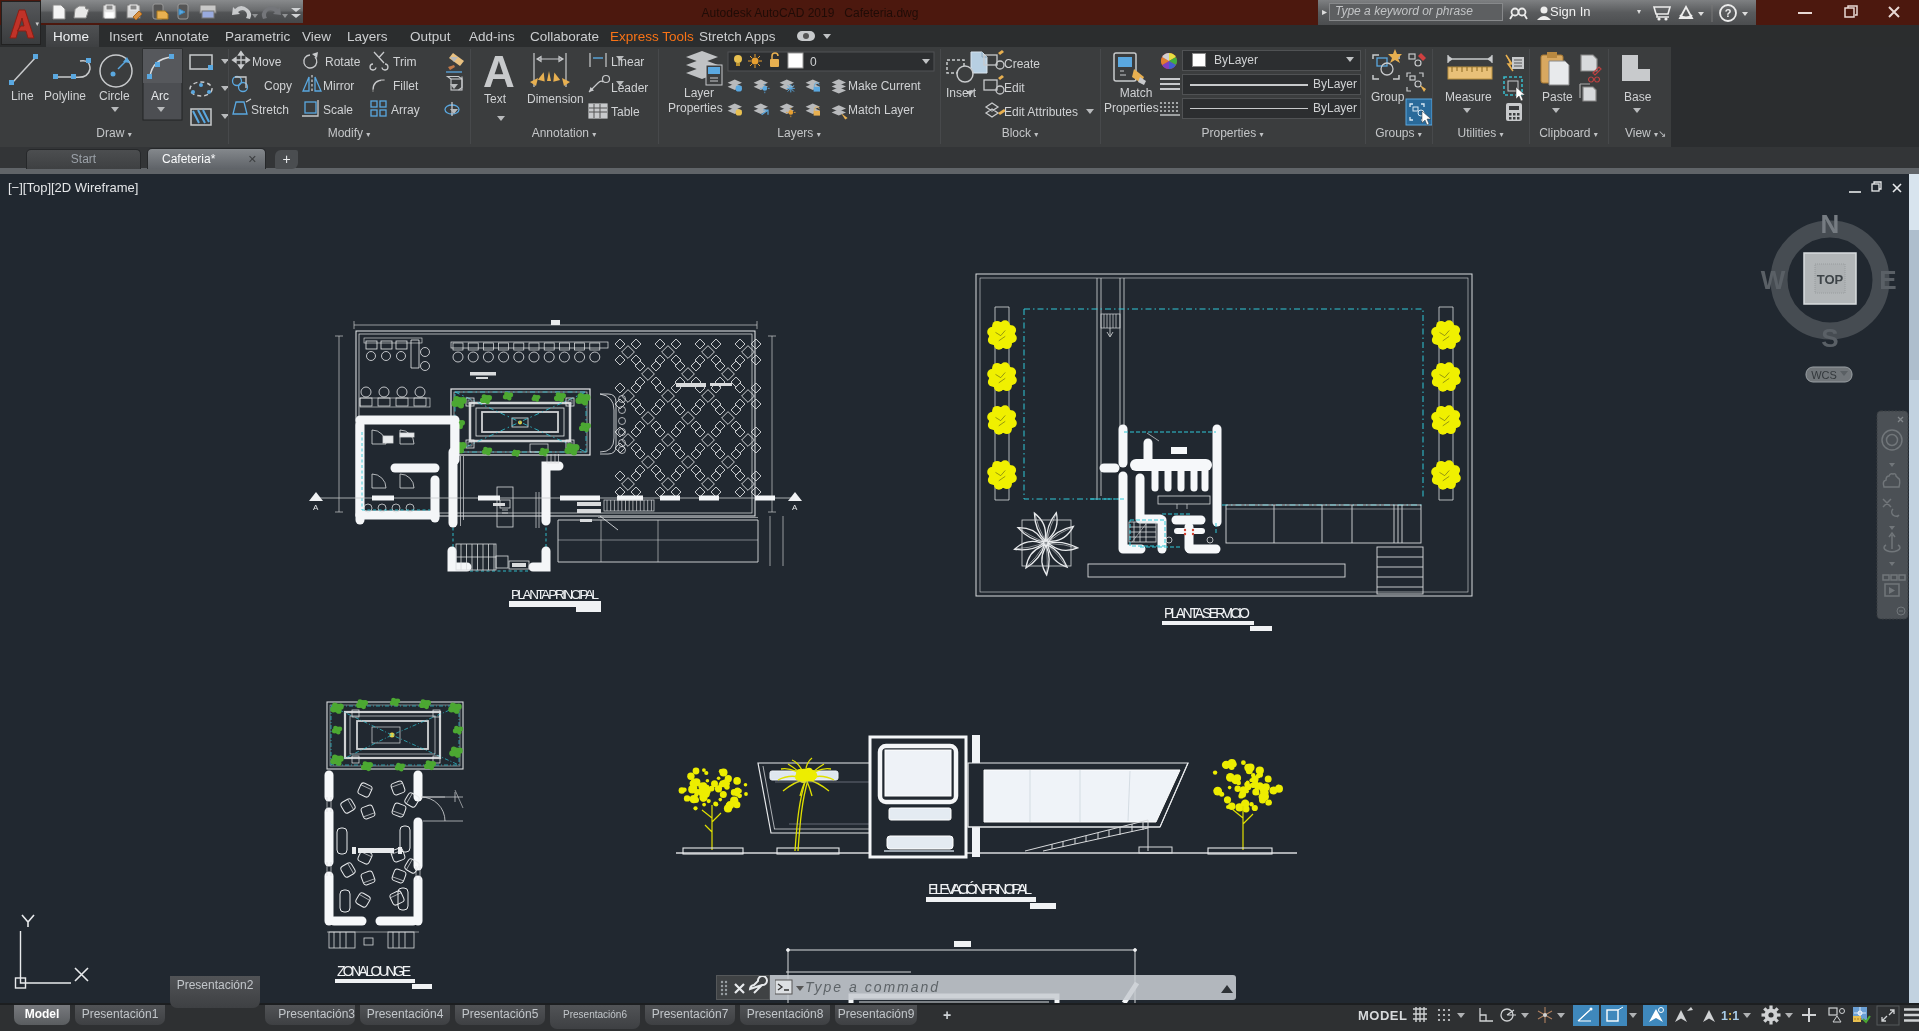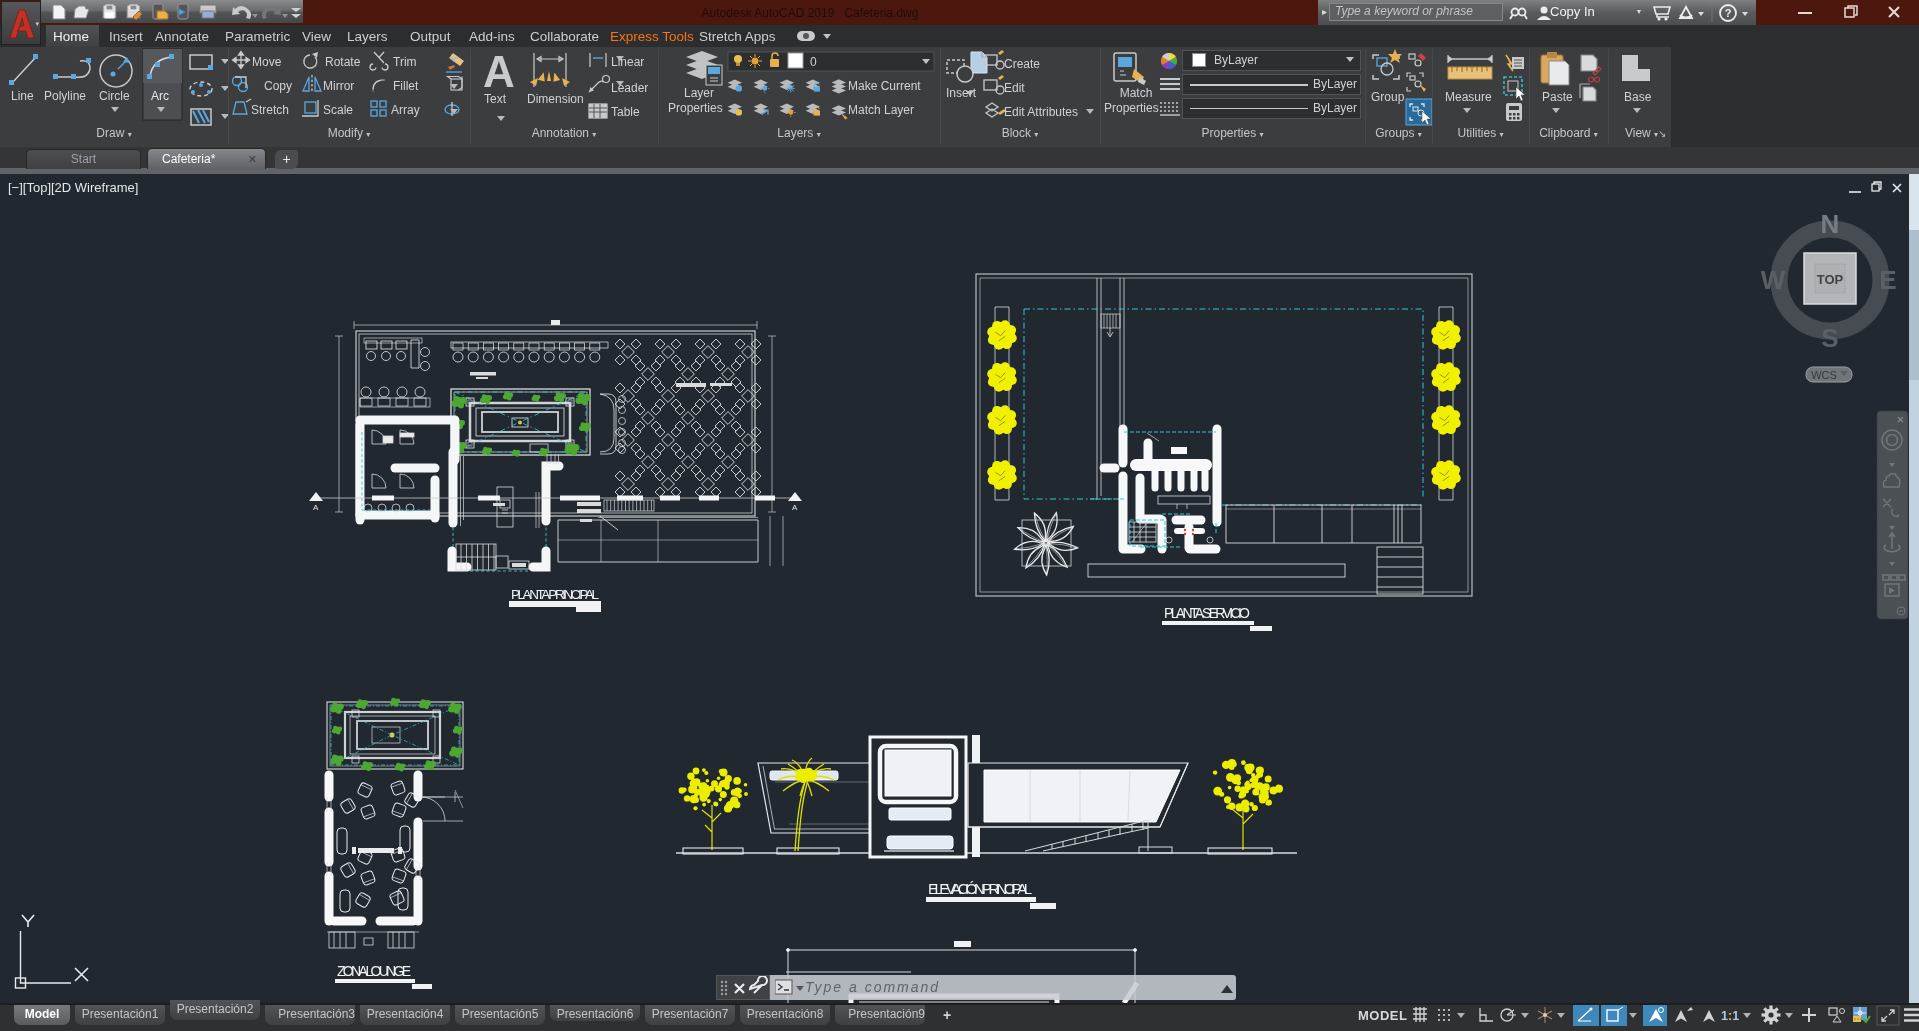--- a/index.html
+++ b/index.html
@@ -55,21 +55,21 @@
 <div id="infocenter">
 <span class="abs" style="left:4px;top:6px;color:#ddd;font-size:10px">▸</span>
 <div class="abs" style="left:11px;top:3px;width:174px;height:18px;background:#5d5f61;border:1px solid #87898b;color:#c2c4c6;font-size:12px;font-style:italic;padding:0px 5px">Type a keyword or phrase</div>
 <svg class="abs" style="left:190px;top:4px" width="80" height="18">
 <circle cx="7" cy="8" r="3.5" fill="none" stroke="#ececec" stroke-width="1.8"></circle>
       <circle cx="14" cy="8" r="3.5" fill="none" stroke="#ececec" stroke-width="1.8"></circle>
       <path d="M4.5 11 l-2.5 4 M16.5 11 l2.5 4" stroke="#ececec" stroke-width="1.8"></path>
 <circle cx="36" cy="6" r="3.5" fill="#ececec"></circle>
       <path d="M29 16 q7 -8 14 0z" fill="#ececec"></path>
 </svg>
-<span class="abs" style="left:232px;top:4px;color:#f2f2f2;font-size:13px">Copy In</span>
+<span class="abs" style="left:232px;top:4px;color:#f2f2f2;font-size:13px">Sign In</span>
 <span class="abs" style="left:319px;top:7px;color:#ddd;font-size:8px">▾</span>
 <svg class="abs" style="left:334px;top:3px" width="100" height="19">
 <path d="M2 4 h16 l-2 7 h-12 z M5 11 v3 h12" fill="none" stroke="#ececec" stroke-width="1.6"></path>
       <circle cx="7" cy="16" r="1.6" fill="#ececec"></circle>
       <circle cx="14" cy="16" r="1.6" fill="#ececec"></circle>
 <path d="M28 15 l6 -11 6 11 z" fill="none" stroke="#ececec" stroke-width="1.8"></path>
       <path d="M28 12 a7 5 0 0 0 12 0" fill="none" stroke="#ececec" stroke-width="1.8"></path>
 <path d="M46 9 l3 4 3 -4z" fill="#ddd"></path>
 <path d="M60 2 v18" stroke="#777" stroke-width="1"></path>
 <circle cx="76" cy="10" r="8" fill="none" stroke="#ececec" stroke-width="1.8"></circle>
@@ -1697,28 +1697,28 @@
     </svg>
     <span class="abs" style="left:35px;top:4px;font-size:14px;font-style:italic;color:#5e6468;letter-spacing:2px">Type  a  command</span>
     <svg class="abs" style="left:450px;top:8px" width="16" height="12">
       <path d="M1 10 l6 -8 6 8z" fill="#2e3236"></path>
     </svg>
   </div>
 <div id="statusbar"></div>
 <div class="abs" style="left:0px;top:1003px;width:1919px;height:2px;background:#1c1e20"></div>
 <div class="abs" style="left:14px;top:1005px;width:56px;height:20px;background:linear-gradient(#77797d,#5a5d60);color:#fff;font-weight:bold;font-size:12px;text-align:center;line-height:19px;border-radius:0 0 7px 7px;font-family:'Liberation Sans'">Model</div>
 <div class="abs" style="left:75px;top:1005px;width:90px;height:20px;background:linear-gradient(#515356,#3e4043);color:#c2c6ca;font-size:12px;text-align:center;line-height:19px;border-radius:0 0 7px 7px;font-family:'Liberation Sans'">Presentación1</div>
-<div class="abs" style="left:170px;top:1000px;width:90px;height:20px;background:linear-gradient(#515356,#3e4043);color:#c2c6ca;font-size:12px;text-align:center;line-height:19px;border-radius:0 0 7px 7px;font-family:'Liberation Sans'">Presentación2</div>
+<div class="abs" style="left:170px;top:976px;width:90px;height:32px;background:linear-gradient(#515356,#3e4043);color:#c2c6ca;font-size:12px;text-align:center;line-height:19px;border-radius:0 0 7px 7px;font-family:'Liberation Sans'">Presentación2</div>
 <div class="abs" style="left:265px;top:1005px;width:90px;height:20px;background:linear-gradient(#515356,#3e4043);color:#c2c6ca;font-size:12px;text-align:right;line-height:19px;border-radius:0 0 7px 7px;font-family:'Liberation Sans'">Presentación3</div>
 <div class="abs" style="left:360px;top:1005px;width:90px;height:20px;background:linear-gradient(#515356,#3e4043);color:#c2c6ca;font-size:12px;text-align:center;line-height:19px;border-radius:0 0 7px 7px;font-family:'Liberation Sans'">Presentación4</div>
 <div class="abs" style="left:455px;top:1005px;width:90px;height:20px;background:linear-gradient(#515356,#3e4043);color:#c2c6ca;font-size:12px;text-align:center;line-height:19px;border-radius:0 0 7px 7px;font-family:'Liberation Sans'">Presentación5</div>
-<div class="abs" style="left:550px;top:1005px;width:90px;height:16px;background:linear-gradient(#515356,#3e4043);color:#c2c6ca;font-size:12px;text-align:center;line-height:19px;border-radius:0 0 7px 7px;font-family:'Liberation Sans'">Presentación6</div>
+<div class="abs" style="left:550px;top:1005px;width:90px;height:24px;background:linear-gradient(#515356,#3e4043);color:#c2c6ca;font-size:10px;text-align:center;line-height:19px;border-radius:0 0 7px 7px;font-family:'Liberation Sans'">Presentación6</div>
 <div class="abs" style="left:645px;top:1005px;width:90px;height:20px;background:linear-gradient(#515356,#3e4043);color:#c2c6ca;font-size:12px;text-align:center;line-height:19px;border-radius:0 0 7px 7px;font-family:'Liberation Sans'">Presentación7</div>
 <div class="abs" style="left:740px;top:1005px;width:90px;height:20px;background:linear-gradient(#515356,#3e4043);color:#c2c6ca;font-size:12px;text-align:center;line-height:19px;border-radius:0 0 7px 7px;font-family:'Liberation Sans'">Presentación8</div>
-<div class="abs" style="left:835px;top:1005px;width:90px;height:20px;background:linear-gradient(#515356,#3e4043);color:#c2c6ca;font-size:12px;text-align:right;line-height:19px;border-radius:0 0 7px 7px;font-family:'Liberation Sans'">Presentación9</div>
+<div class="abs" style="left:835px;top:1005px;width:82px;height:20px;background:linear-gradient(#515356,#3e4043);color:#c2c6ca;font-size:12px;text-align:center;line-height:19px;border-radius:0 0 7px 7px;font-family:'Liberation Sans'">Presentación9</div>
 <div class="abs" style="left:938px;top:1008px;width:18px;height:16px;color:#d0d4d8;font-size:14px;font-weight:bold;text-align:center;line-height:15px">+</div>
 <div class="abs" style="left:1355px;top:1005px;width:550px;height:22px"></div>
 <div class="abs" style="left:1358px;top:1008px;color:#d8dadc;font-size:13px;font-weight:bold;letter-spacing:0.5px">MODEL</div>
 <svg class="abs" style="left:1405px;top:1005px" width="514" height="22">
     <g stroke="#d0d2d4" stroke-width="1.4">
       <path d="M8 4 h14 M8 9 h14 M8 14 h14 M11 2 v15 M15 2 v15 M19 2 v15"></path>
     </g>
     <g fill="#d0d2d4">
       <circle cx="34" cy="5" r="1.1"></circle>
       <circle cx="34" cy="10" r="1.1"></circle>

